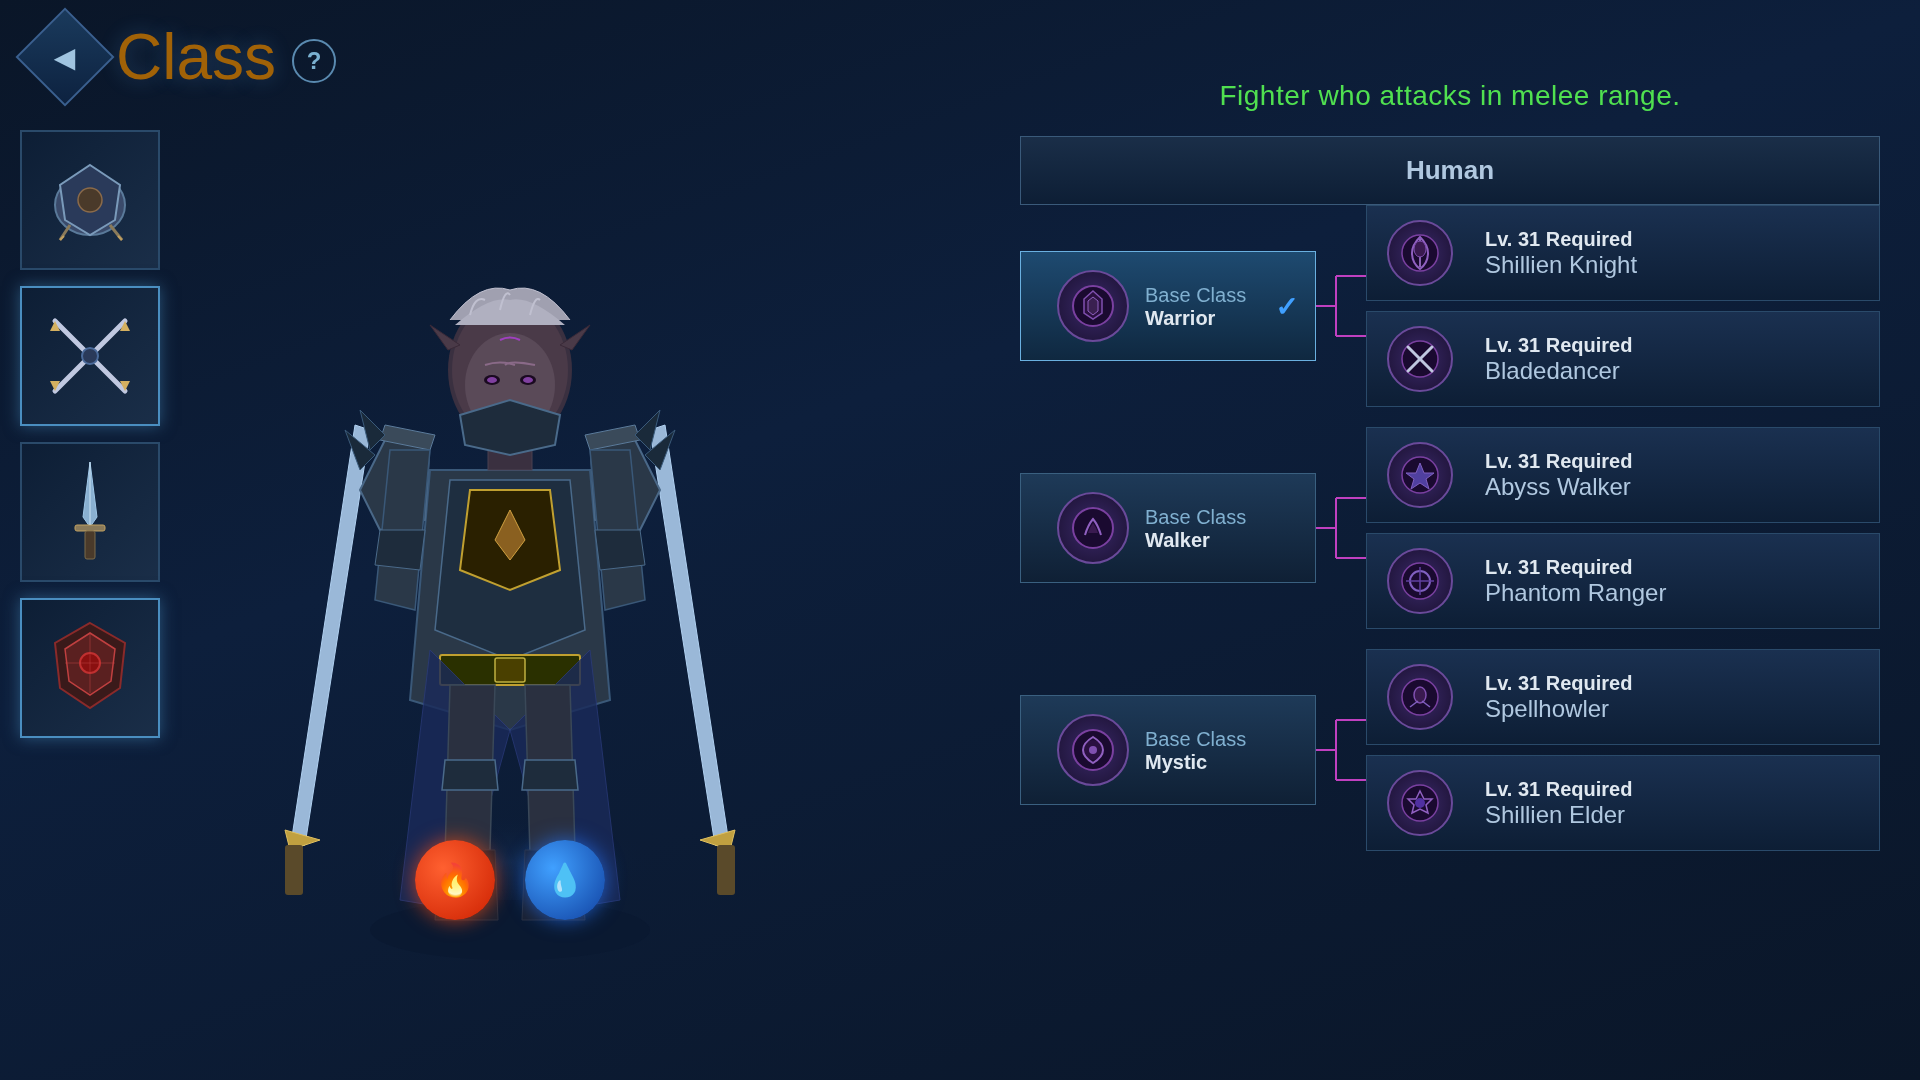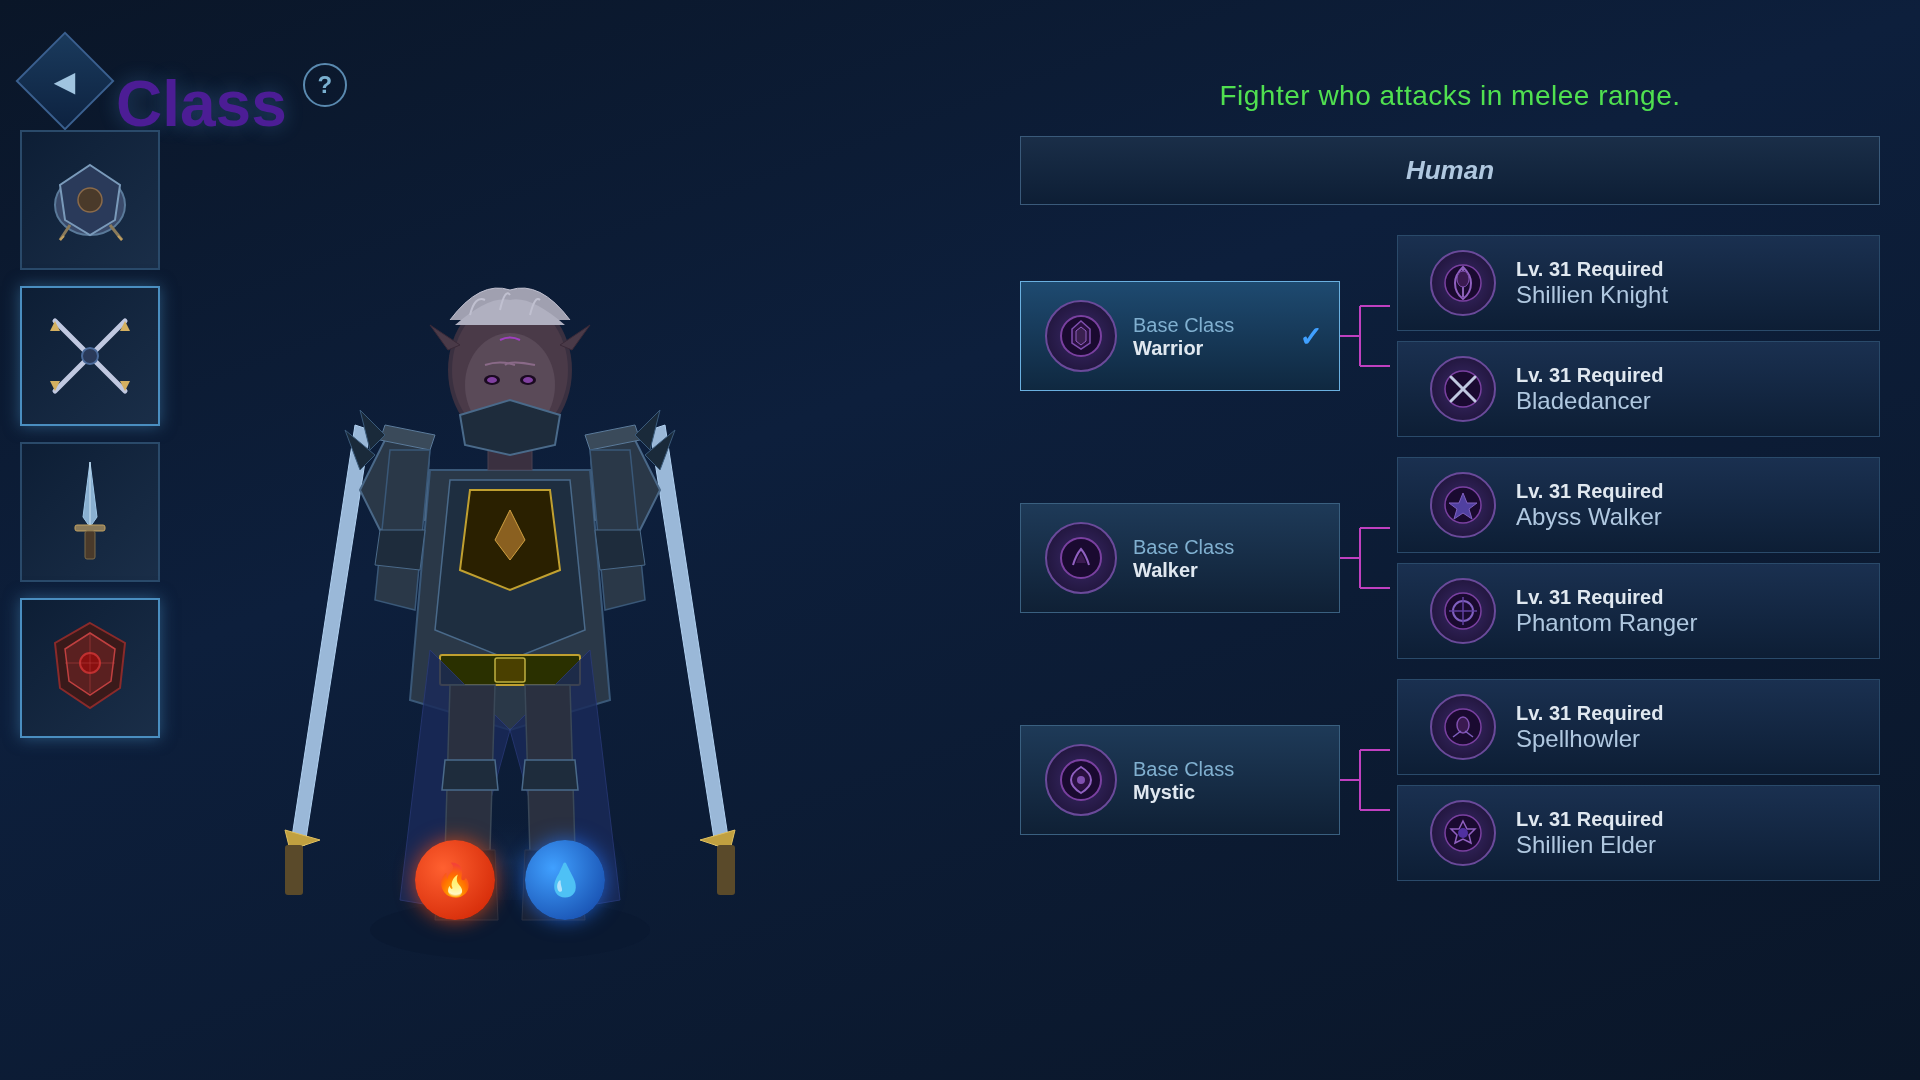--- a/index.html
+++ b/index.html
@@ -32,24 +32,23 @@
       align-items: center;
       justify-content: center;
     }
     .header-diamond-inner {
       transform: rotate(-45deg);
       color: #a0c4e0;
       font-size: 28px;
     }
     .header-title {
       font-size: 64px;
-      font-weight: 700;
-      color: #4c1d95;
+      font-weight: 400;
+      color: #a16207;
       text-shadow: 0 0 20px rgba(100,180,255,0.3);
-      margin-top: 47px;
     }
     .header-question {
       width: 44px;
       height: 44px;
       border: 2px solid #5a8ab0;
       border-radius: 50%;
       display: flex;
       align-items: center;
       justify-content: center;
       color: #7ab0d0;
@@ -147,23 +146,21 @@
       color: #50e050;
       font-size: 28px;
       margin-bottom: 24px;
       letter-spacing: 0.5px;
     }
 
     
     .race-tabs {
       display: flex;
       gap: 8px;
-      margin-bottom: 30px;
       border: 1px solid #3a5a7a;
-      font-style: italic;
     }
     .race-tab {
       flex: 1;
       padding: 18px 10px;
       text-align: center;
       font-size: 26px;
       font-weight: 600;
       cursor: pointer;
       background: linear-gradient(180deg, #1a2e48, #0d1e35);
       border-right: 1px solid #3a5a7a;
@@ -191,22 +188,22 @@
       gap: 0;
     }
 
     
     .base-class-btn {
       display: flex;
       align-items: center;
       gap: 16px;
       background: linear-gradient(180deg, #1e3a58, #0f2035);
       border: 1px solid #3a6080;
-      padding: 18px 24px;
-      width: 320px;
+      padding: 18px 36px;
+      width: 296px;
       cursor: pointer;
       position: relative;
     }
     .base-class-btn.selected {
       background: linear-gradient(180deg, #1e4a70, #0f2840);
       border: 1px solid #6ab0e0;
     }
     .base-class-icon {
       width: 72px;
       height: 72px;
@@ -247,27 +244,26 @@
     .subclass-list {
       display: flex;
       flex-direction: column;
       gap: 10px;
       flex: 1;
     }
 
     .subclass-btn {
       display: flex;
       align-items: center;
-      gap: 20px;
+      gap: 32px;
       background: linear-gradient(180deg, #1a3050, #0d1e35);
       border: 1px solid #2a4a6a;
-      padding: 14px 32px;
+      padding: 14px 20px;
       cursor: pointer;
       transition: background 0.2s;
-      margin-left: 7px;
     }
     .subclass-icon {
       width: 66px;
       height: 66px;
       border-radius: 50%;
       background: radial-gradient(circle, #3a2a6a, #1a1030);
       border: 2px solid #6a4a9a;
       display: flex;
       align-items: center;
       justify-content: center;

